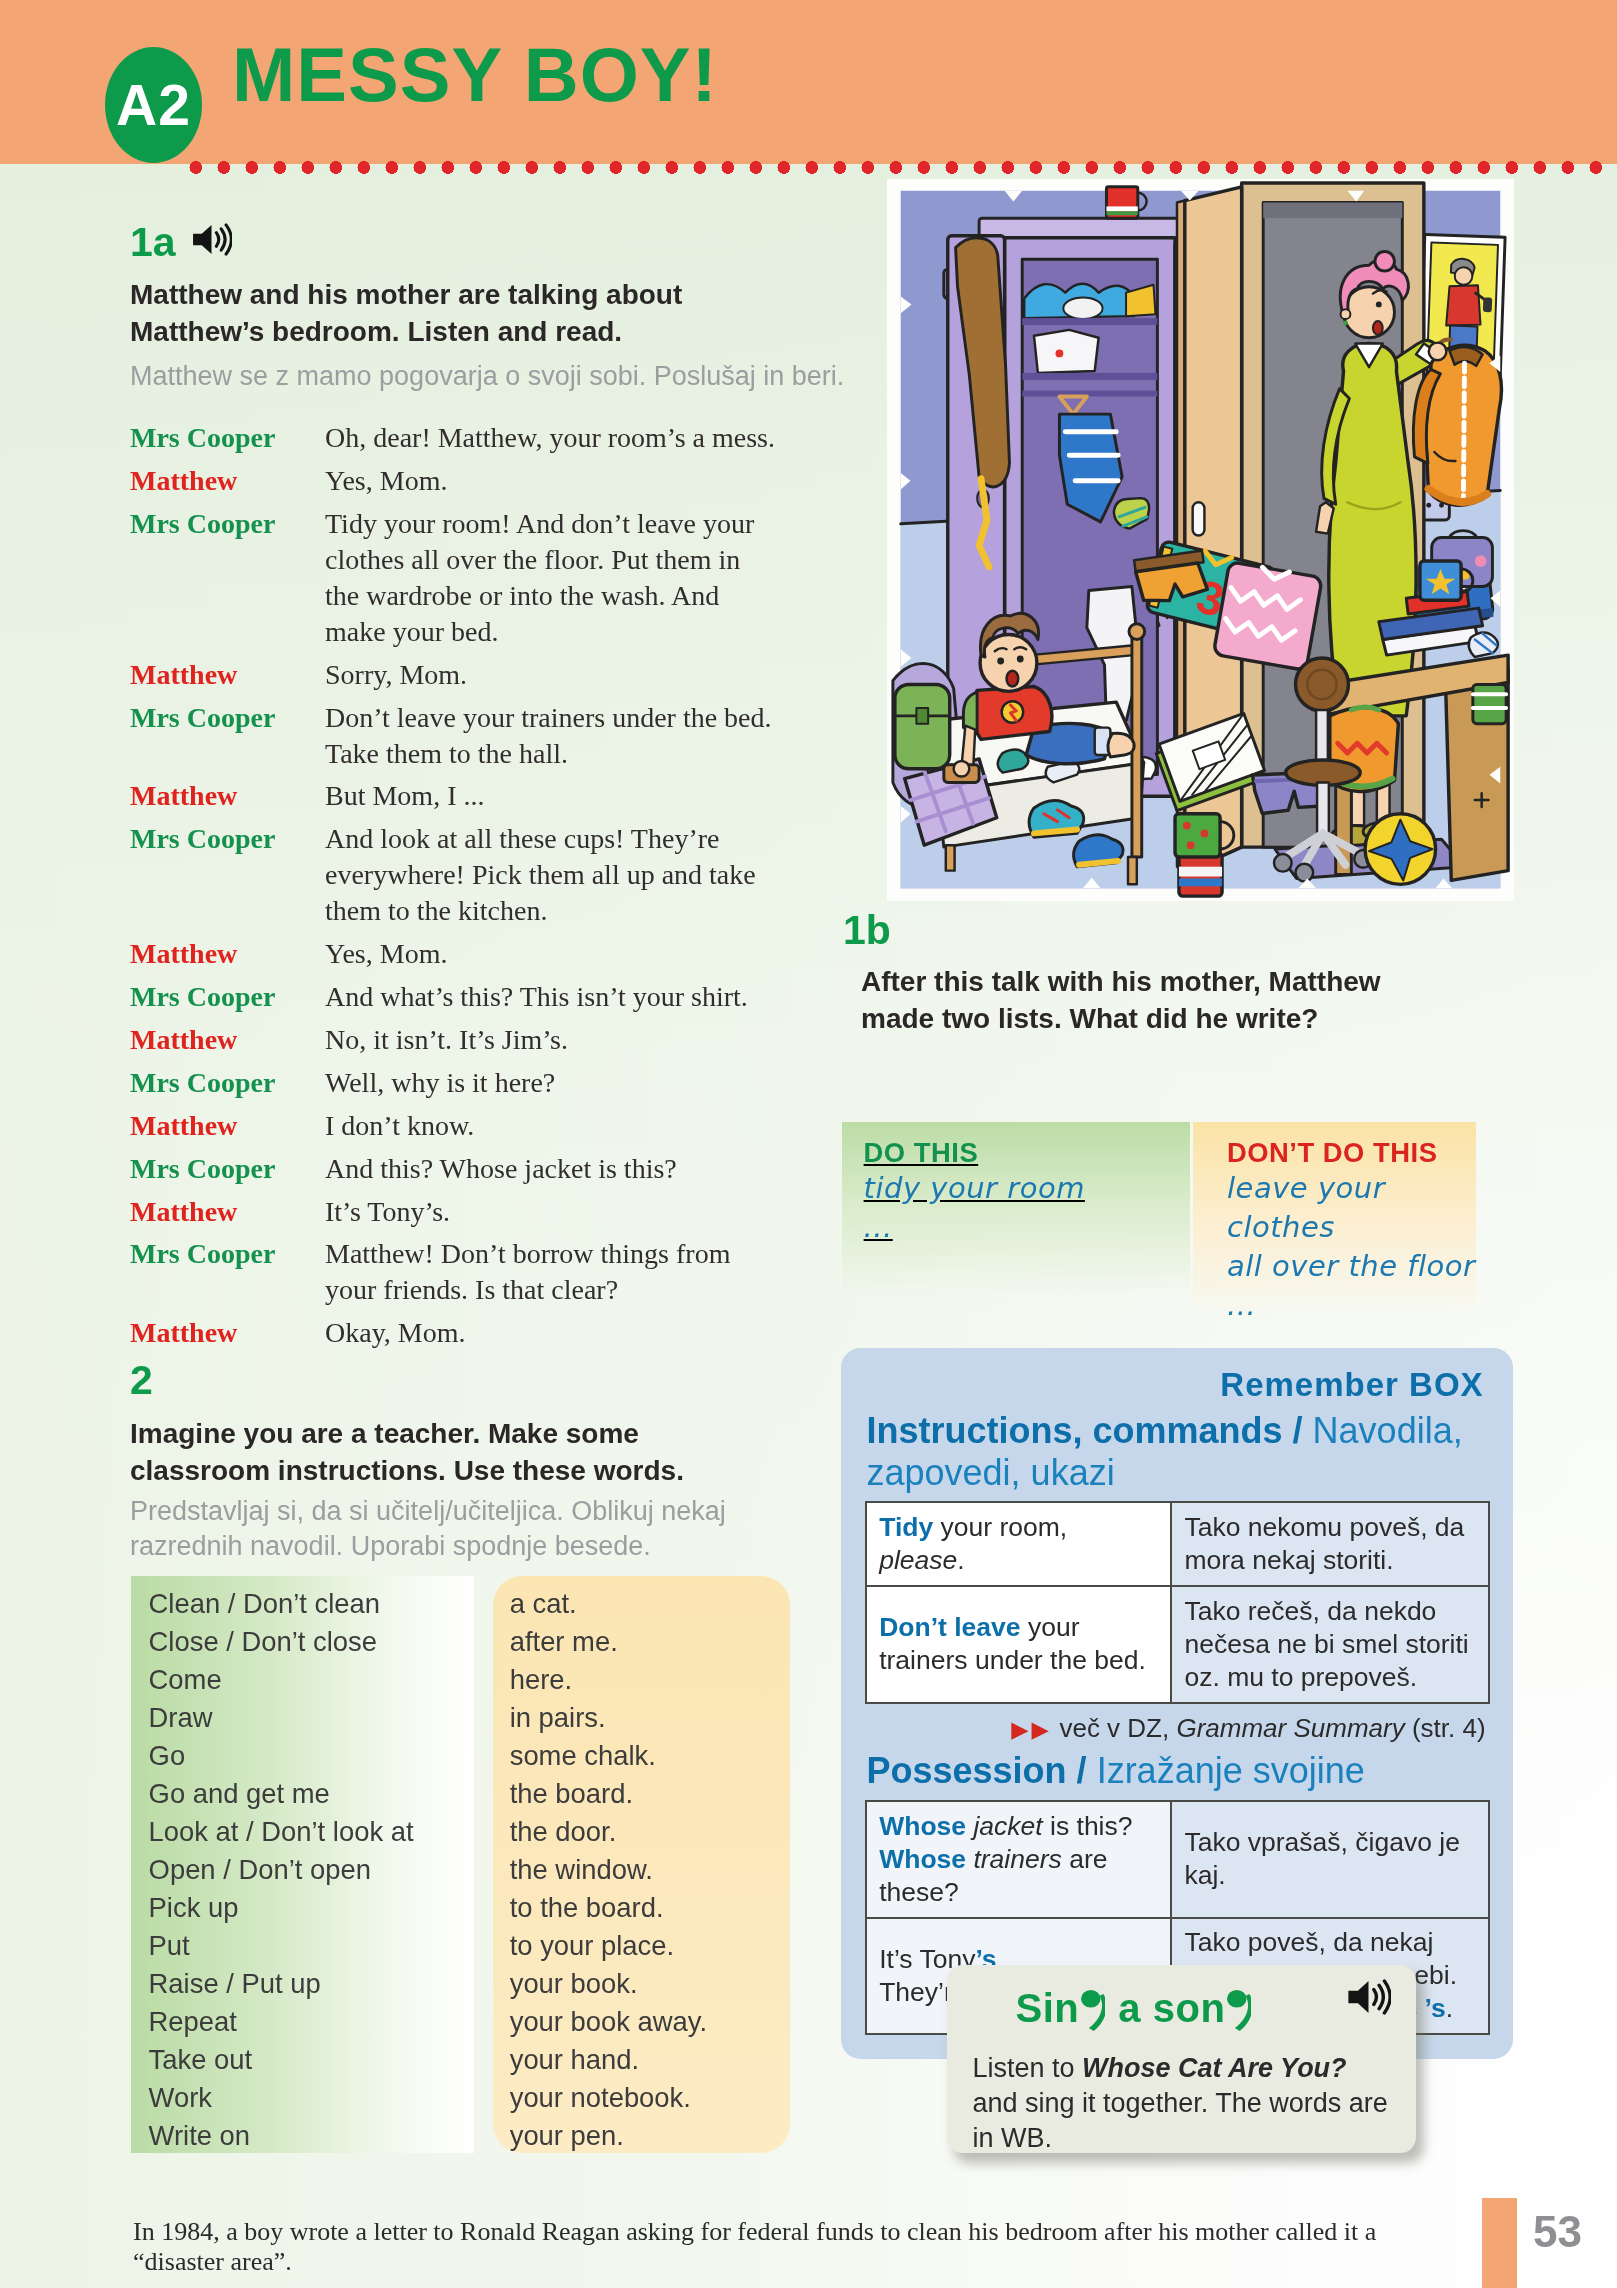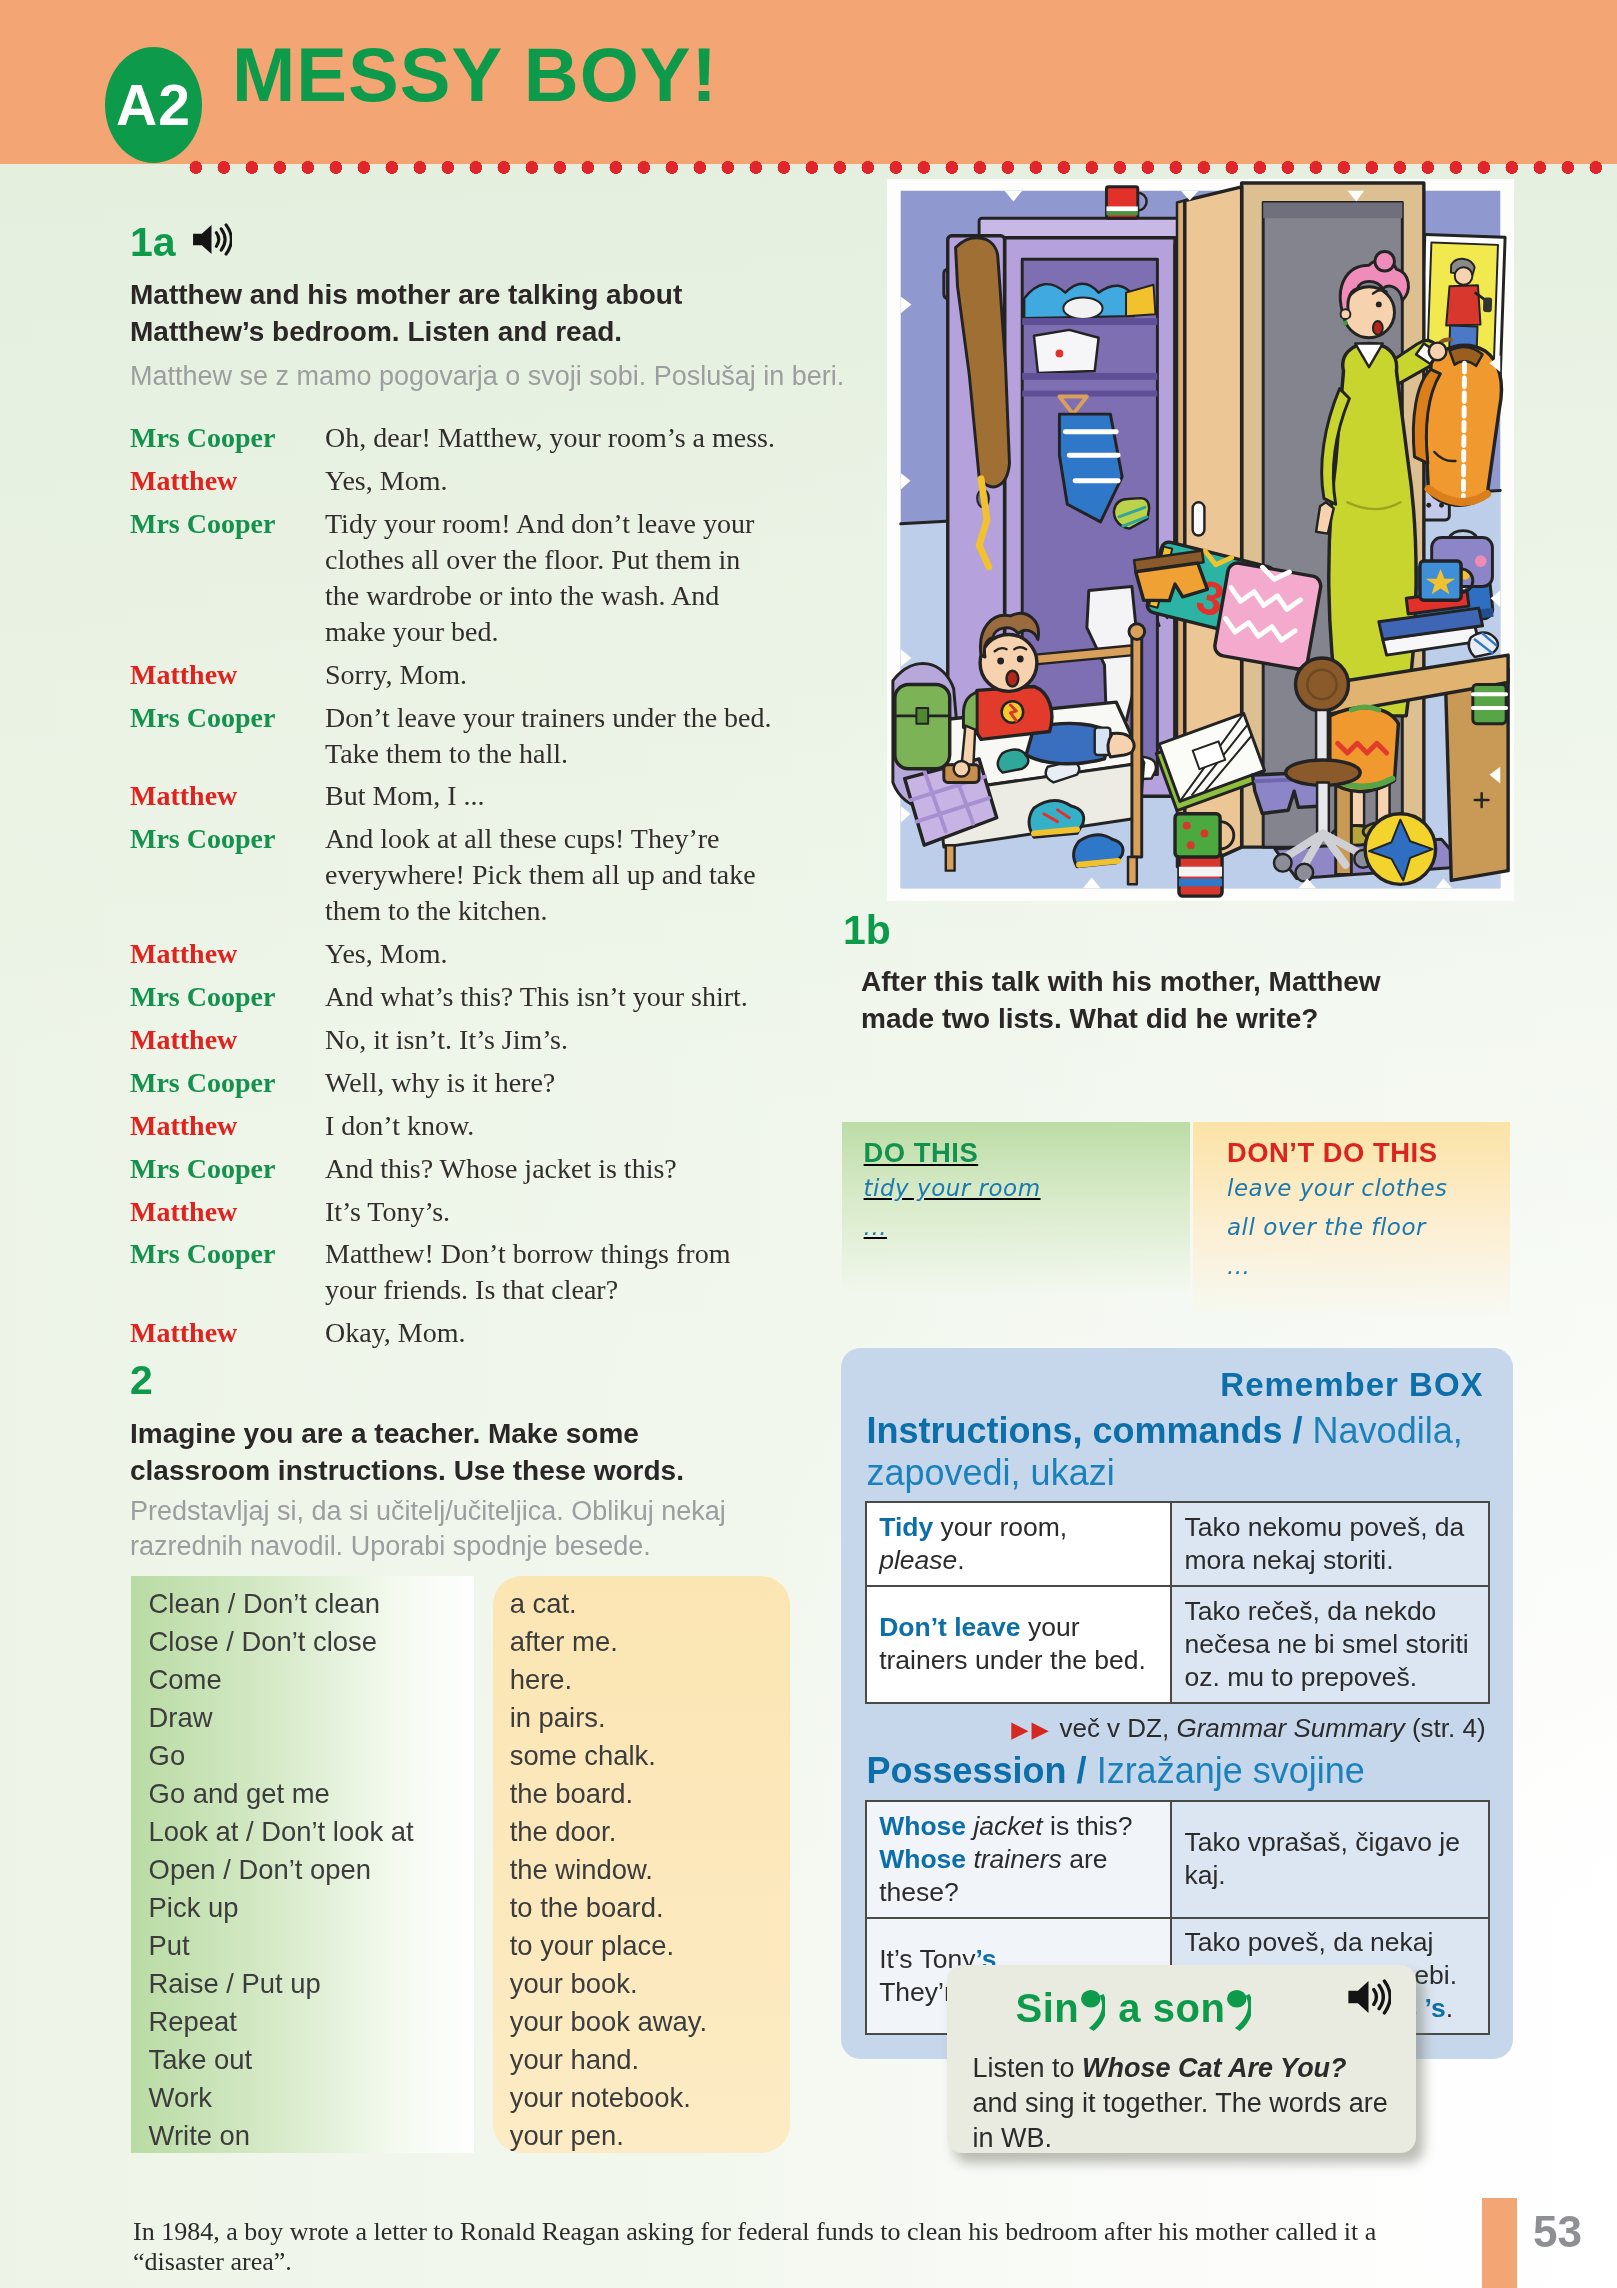--- a/index.html
+++ b/index.html
@@ -31,21 +31,21 @@
   .wl{box-sizing:border-box;font-size:27.4px;line-height:38px;color:#3C3C3C;}
   .wl-green{background:linear-gradient(90deg,#B9DBA4 0%,#D5E9C6 40%,#F4FAF0 78%,#FFFFFF 100%);
             padding:8.8px 0 0 17.6px;}
   .wl-yellow{background:linear-gradient(180deg,#FBE5B3 0%,#FCEBC4 100%);padding:8.8px 0 0 16.7px;border-radius:29px;}
   
   .todo{box-sizing:border-box;padding:14.7px 0 0 21.6px;}
   .todo .lbl{font-size:27.4px;font-weight:800;letter-spacing:0.5px;}
   .do .lbl{color:#13914E;} .dont .lbl{color:#DC241F;}
   .do{background:linear-gradient(180deg,#BCDCA6 0%,#D9EBCA 45%,rgba(255,255,255,0) 100%);}
   .dont{background:linear-gradient(180deg,#FBE3A6 0%,#FCEFD3 55%,rgba(255,255,255,0) 100%);}
-  .hand{font-family:"DejaVu Sans",sans-serif;font-style:italic;font-size:23px;line-height:39px;
+  .hand{font-family:"DejaVu Sans",sans-serif;font-style:italic;font-size:29px;line-height:39px;
         color:#1B78B0;letter-spacing:0.5px;}
   
   .remember{box-sizing:border-box;background:#C7D7EB;border-radius:19.6px;padding:15.7px 23.5px 23.5px;}
   .rb-title{font-size:33px;font-weight:800;color:#0C6FA9;text-align:right;margin:2px 5.9px 5.9px 0;letter-spacing:1px;}
   .rb-head{font-size:36px;margin:5.9px 0 3.9px 2px;}
   .rb-head .en{font-weight:800;color:#0C6FA9;} .rb-head .sl{color:#1B81BC;}
   table.rb{width:100%;border-collapse:collapse;margin-top:7.8px;font-size:26.5px;line-height:33px;color:#2B2B2B;}
   table.rb td{border:2px solid #4A4A46;padding:7.8px 12.7px;vertical-align:middle;}
   table.rb td.en{width:49%;}
   table.t1 td.en{background:#FFFFFF;} table.t2 td.en{background:#F1F5FA;}
@@ -423,21 +423,21 @@
   <p class="abs h-bold" style="left:861px;top:963px;">
     <span>After this talk with his mother, Matthew</span><br>
     <span>made two lists. What did he write?</span>
   </p>
 
   <div class="abs todo do" style="left:842px;top:1122px;width:348px;height:174px;text-decoration:underline;">
     <div class="lbl">DO THIS</div>
     <div class="hand">tidy your room</div>
     <div class="hand">...</div>
   </div>
-  <div class="abs todo dont" style="left:1193px;top:1122px;width:317px;height:196px;padding-left:34px;">
+  <div class="abs todo dont" style="left:1193px;top:1122px;width:283px;height:196px;padding-left:34px;">
     <div class="lbl">DON’T DO THIS</div>
     <div class="hand">leave your clothes</div>
     <div class="hand">all over the floor</div>
     <div class="hand">...</div>
   </div>
 
   <div class="abs remember" style="left:841px;top:1348px;width:672px;">
     <div class="rb-title">Remember BOX</div>
     <div class="rb-head">
       <span class="en">Instructions, commands /</span>

